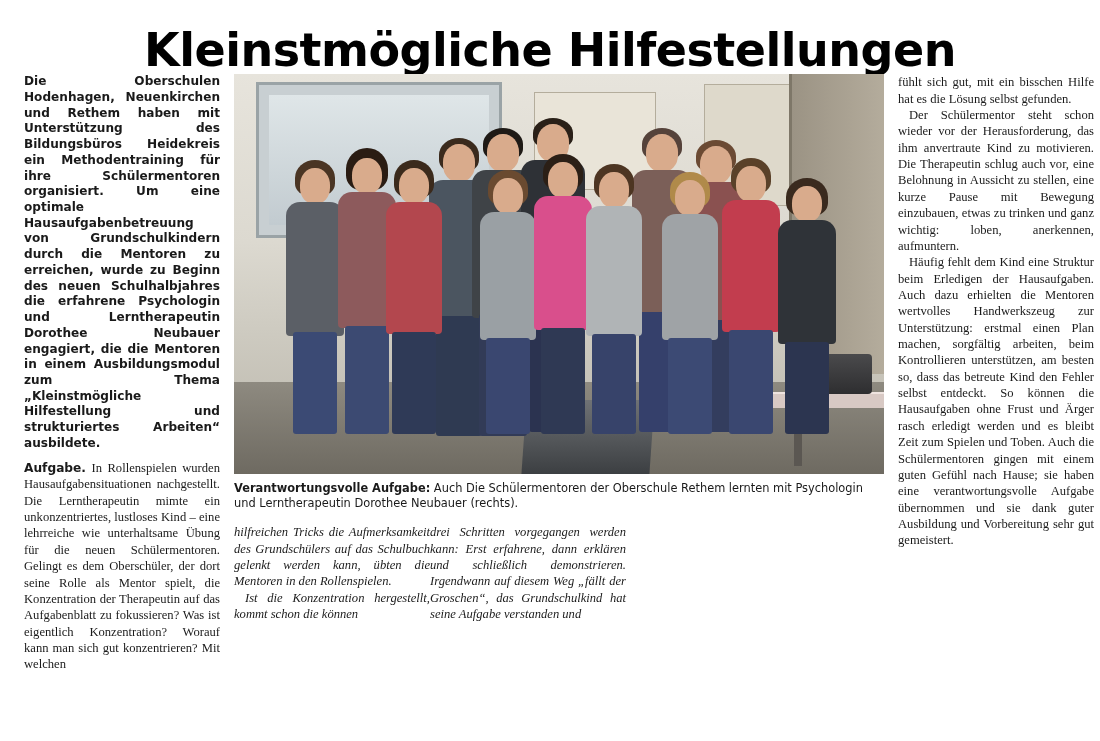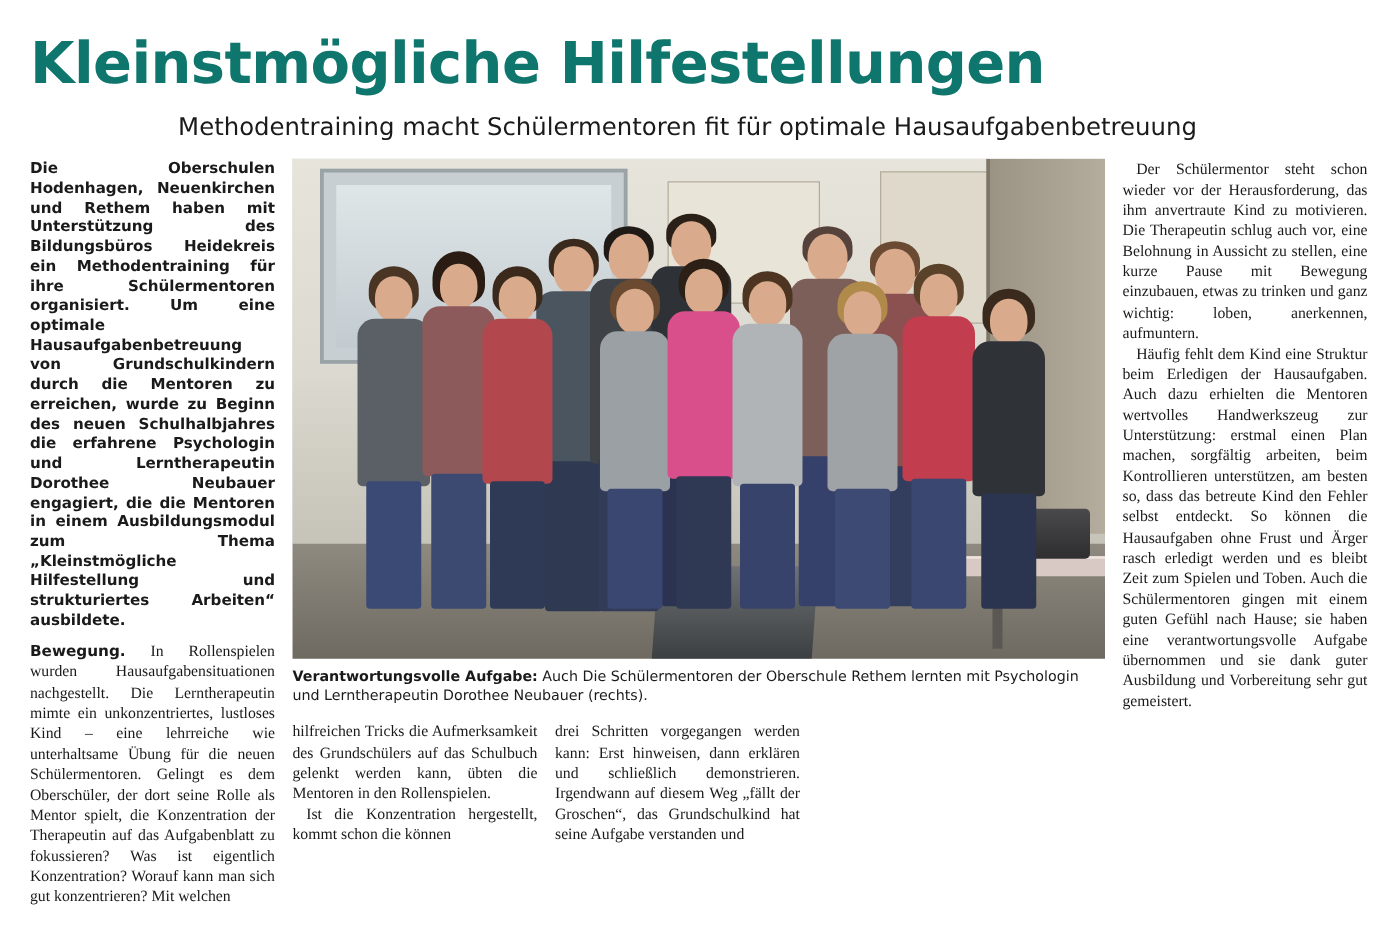--- a/index.html
+++ b/index.html
@@ -15,27 +15,28 @@
     overflow: hidden;
   }
   .page {
     position: relative;
     width: 1100px;
     height: 741px;
     box-sizing: border-box;
     padding: 18px 24px 4px 24px;
   }
   .headline {
+    text-align: center;
     font-family: "DejaVu Sans", sans-serif;
     font-weight: bold;
     font-size: 46px;
     letter-spacing: -0.5px;
     line-height: 1.05;
     margin: 8px 0 0 0;
-    color: #0f766e;
+    color: #000000;
   }
   .subhead {
     text-align: center;
     font-family: "DejaVu Sans", sans-serif;
     font-weight: normal;
     font-size: 19.5px;
     margin: 16px 0 14px 0;
     color: #1a1a1a;
   }
   .columns {
@@ -89,22 +90,22 @@
     font-size: 11.4px;
     line-height: 1.32;
     margin-top: 7px;
     text-align: left;
     color: #1a1a1a;
   }
   .caption b { font-weight: bold; }
 
   .mid-cols {
     display: flex;
-    gap: 14px;
     margin-top: 13px;
+    font-style: italic;
   }
   .mid-col {
     width: 196px;
     flex: 0 0 196px;
   }
 
   
   .wall {
     position: absolute; left: 0; top: 0; width: 650px; height: 400px;
     background:
@@ -180,28 +181,27 @@
     background: #3f4a66;
     border-radius: 3px;
   }
 </style>
 </head>
 <body>
 
 <div class="page">
 
   <h1 class="headline">Kleinstmögliche Hilfestellungen</h1>
-  <h2 class="subhead">Methodentraining macht Schülermentoren fit für optimale Hausaufgabenbetreuung</h2>
 
   <div class="columns">
 
     <div class="col col-left">
       <p class="lead">Die Oberschulen Hodenhagen, Neuenkirchen und Rethem haben mit Unterstützung des Bildungsbüros Heidekreis ein Methodentraining für ihre Schülermentoren organisiert. Um eine optimale Hausaufgabenbetreuung von Grundschulkindern durch die Mentoren zu erreichen, wurde zu Beginn des neuen Schulhalbjahres die erfahrene Psychologin und Lerntherapeutin Dorothee Neubauer engagiert, die die Mentoren in einem Ausbildungsmodul zum Thema „Kleinstmögliche Hilfestellung und strukturiertes Arbeiten“ ausbildete.</p>
       <p class="space-top" style="margin-top:8px;">
-        <span class="dateline">Bewegung.</span>
+        <span class="dateline">Aufgabe.</span>
         <span>In Rollenspielen wurden Hausaufgabensituationen nachgestellt. Die Lerntherapeutin mimte ein unkonzentriertes, lustloses Kind – eine lehrreiche wie unterhaltsame Übung für die neuen Schülermentoren. Gelingt es dem Oberschüler, der dort seine Rolle als Mentor spielt, die Konzentration der Therapeutin auf das Aufgabenblatt zu fokussieren? Was ist eigentlich Konzentration? Worauf kann man sich gut konzentrieren? Mit welchen</span>
       </p>
     </div>
 
     <div class="col col-mid-wide">
 
       <div class="photo-block">
         <div class="photo">
           <div class="wall"></div>
           <div class="board">
@@ -310,24 +310,25 @@
           <b>Verantwortungsvolle Aufgabe:</b><span> Auch Die Schülermentoren der Oberschule Rethem lernten mit Psychologin und Lerntherapeutin Dorothee Neubauer (rechts).</span>
         </div>
       </div>
 
       <div class="mid-cols">
         <div class="mid-col">
           <p>hilfreichen Tricks die Aufmerksamkeit des Grundschülers auf das Schulbuch gelenkt werden kann, übten die Mentoren in den Rollenspielen.</p>
           <p class="indent">Ist die Konzentration hergestellt, kommt schon die können</p>
         </div>
         <div class="mid-col">
-          <p>drei Schritten vorgegangen werden kann: Erst hinweisen, dann erklären und schließlich demonstrieren. Irgendwann auf diesem Weg „fällt der Groschen“, das Grundschulkind hat seine Aufgabe verstanden und</p>
+          <p>drei Schritten vorgegangen werden kann: Erst erfahrene, dann erklären und schließlich demonstrieren. Irgendwann auf diesem Weg „fällt der Groschen“, das Grundschulkind hat seine Aufgabe verstanden und</p>
         </div>
       </div>
     </div>
 
     <div class="col col-right">
+      <p>fühlt sich gut, mit ein bisschen Hilfe hat es die Lösung selbst gefunden.</p>
       <p class="indent">Der Schülermentor steht schon wieder vor der Herausforderung, das ihm anvertraute Kind zu motivieren. Die Therapeutin schlug auch vor, eine Belohnung in Aussicht zu stellen, eine kurze Pause mit Bewegung einzubauen, etwas zu trinken und ganz wichtig: loben, anerkennen, aufmuntern.</p>
       <p class="indent">Häufig fehlt dem Kind eine Struktur beim Erledigen der Hausaufgaben. Auch dazu erhielten die Mentoren wertvolles Handwerkszeug zur Unterstützung: erstmal einen Plan machen, sorgfältig arbeiten, beim Kontrollieren unterstützen, am besten so, dass das betreute Kind den Fehler selbst entdeckt. So können die Hausaufgaben ohne Frust und Ärger rasch erledigt werden und es bleibt Zeit zum Spielen und Toben. Auch die Schülermentoren gingen mit einem guten Gefühl nach Hause; sie haben eine verantwortungsvolle Aufgabe übernommen und sie dank guter Ausbildung und Vorbereitung sehr gut gemeistert.</p>
     </div>
 
   </div>
 </div>
 
 </body></html>

